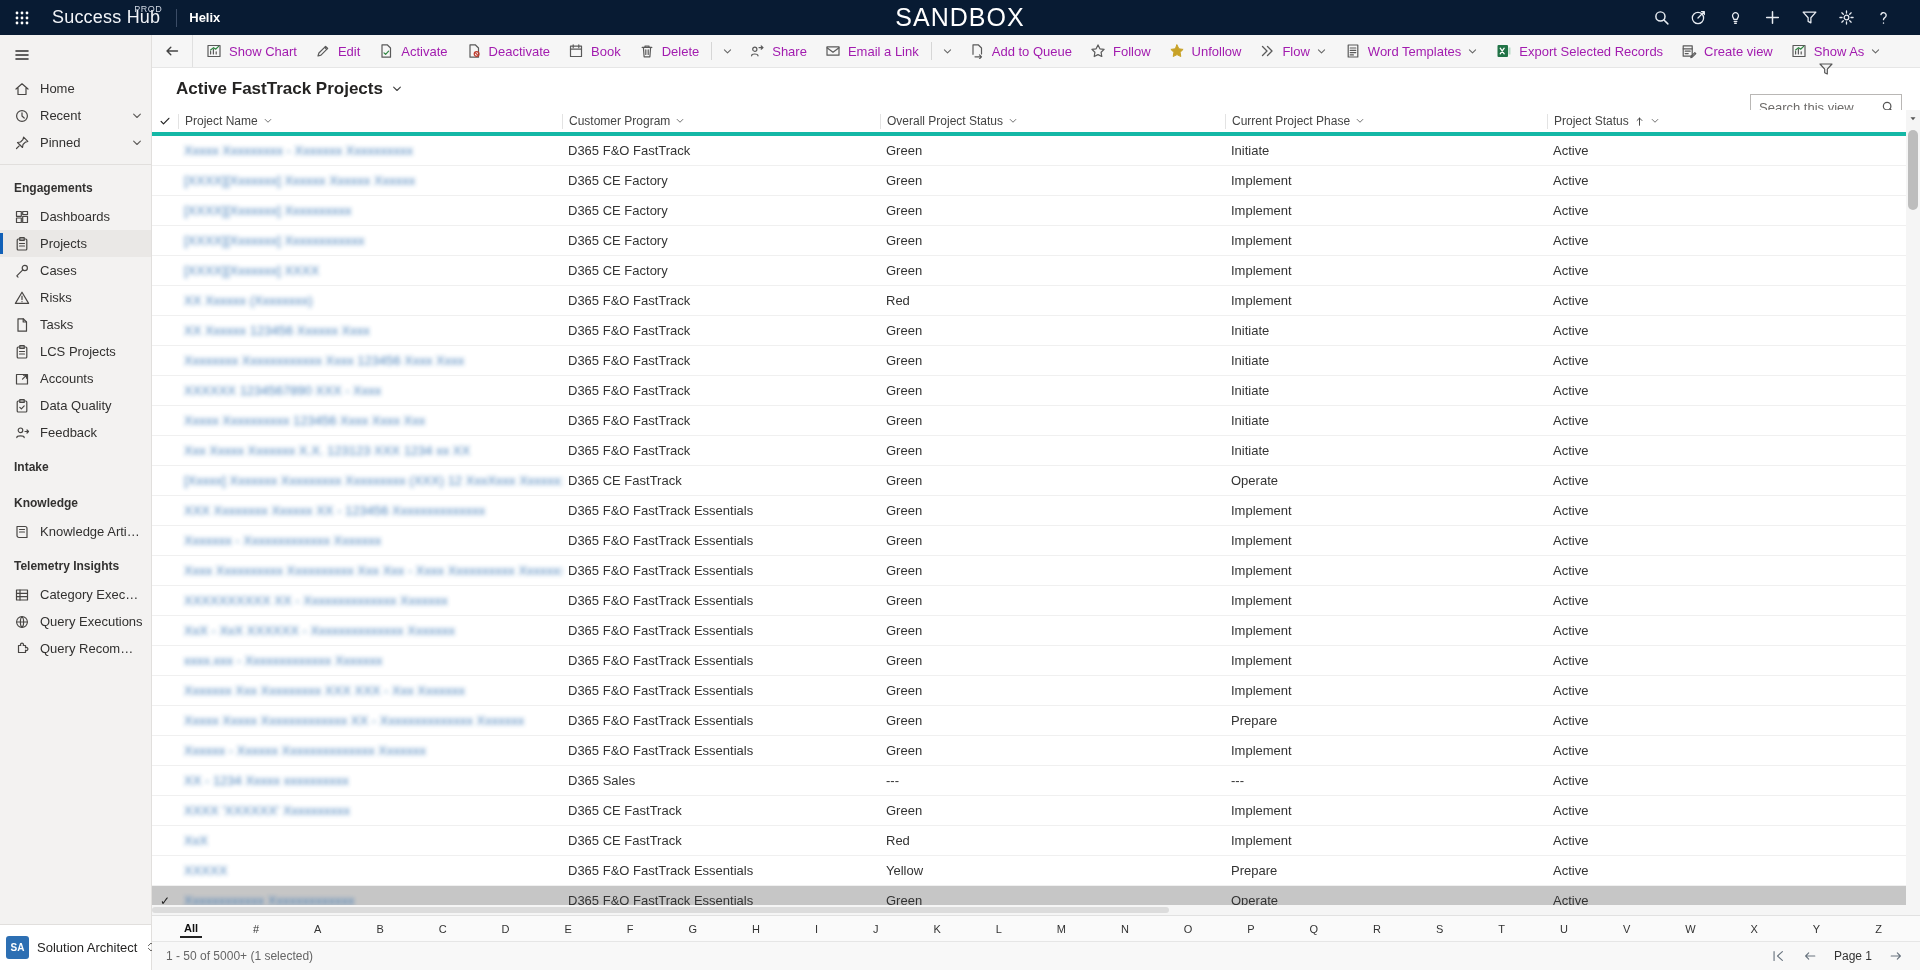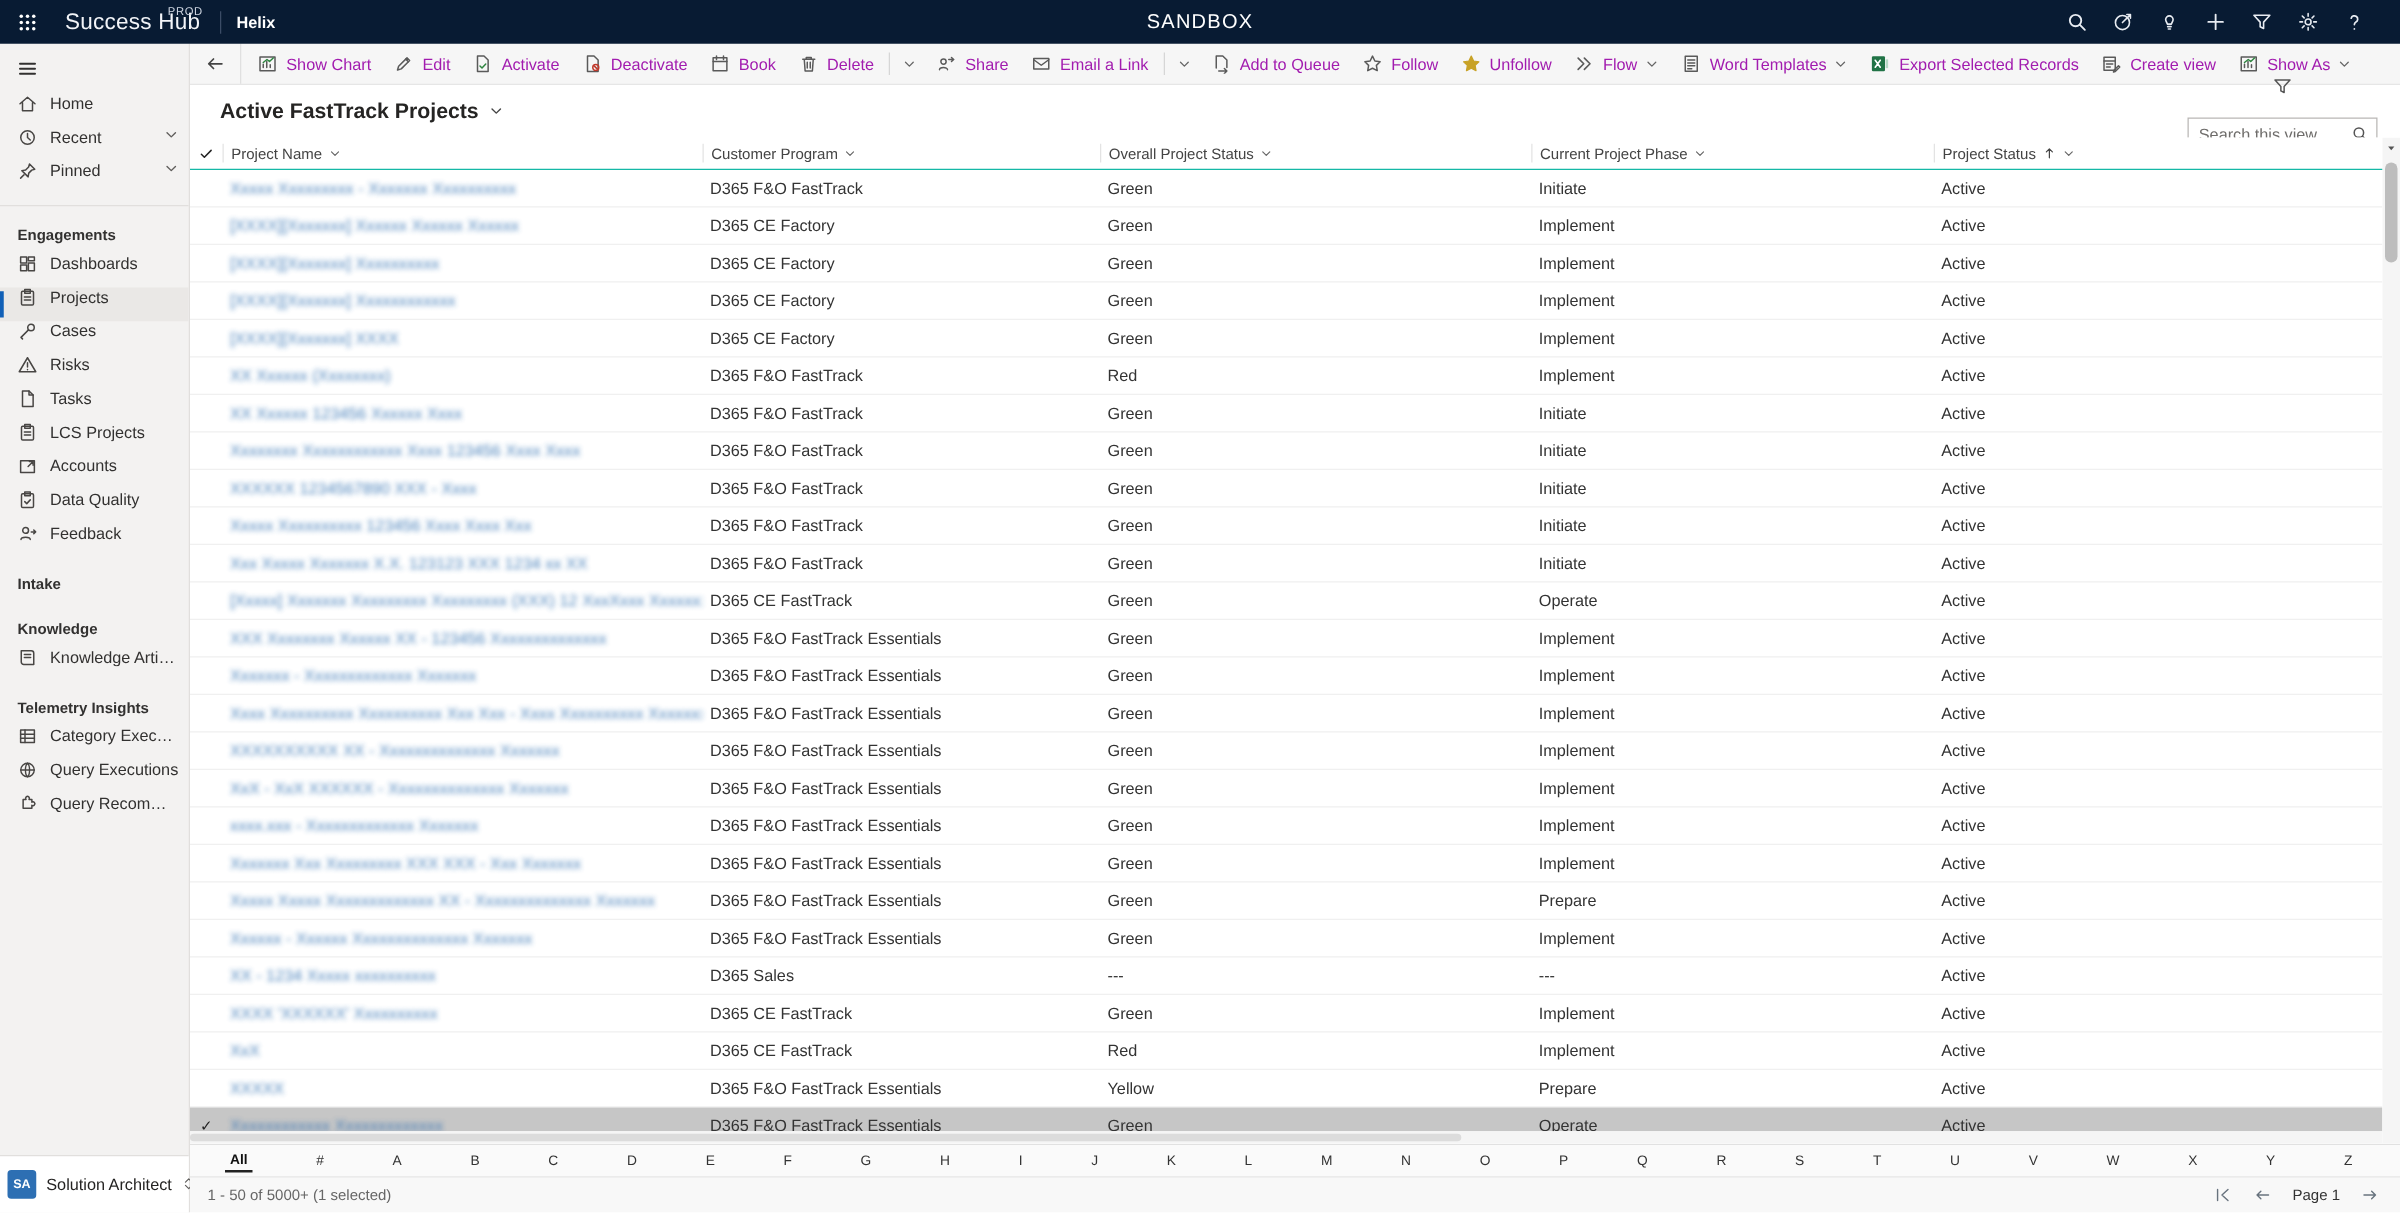--- a/index.html
+++ b/index.html
@@ -11,33 +11,33 @@
   svg { stroke-linecap:round; stroke-linejoin:round; }
 
   
   .topbar { height:35px; background:#081b33; color:#fff; display:flex; align-items:center; position:relative; }
   .waffle-btn { width:44px; height:35px; display:flex; align-items:center; justify-content:center; color:#fff; background:none; border:none; cursor:pointer; }
   .logo { display:flex; align-items:flex-end; position:relative; padding-right:14px; margin-left:8px; }
   .logo .app { font-size:18px; font-weight:400; letter-spacing:.2px; color:#f2f4f8; }
   .logo .env { position:absolute; top:-3px; right:12px; font-size:9px; color:#cfd6e2; letter-spacing:.5px; }
   .top-divider { width:1px; height:18px; background:#3b4c66; margin:0 12px 0 2px; }
   .region { font-size:13px; font-weight:700; color:#fff; }
-  .center-title { position:absolute; left:0; right:0; text-align:center; font-size:16px; font-weight:400; letter-spacing:1px; color:#fff; pointer-events:none; }
+  .center-title { position:absolute; left:0; right:0; text-align:center; font-size:25px; font-weight:400; letter-spacing:1px; color:#fff; pointer-events:none; }
   .top-icons { margin-left:auto; display:flex; align-items:center; padding-right:18px; position:relative; z-index:2; }
   .tbtn { width:37px; height:35px; display:flex; align-items:center; justify-content:center; background:none; border:none; color:#e8ecf2; cursor:pointer; }
   .tbtn .icon-slot { width:17px; height:17px; }
 
   
   .shell { display:flex; height:935px; }
 
   
   .side-col { width:152px; flex:none; display:flex; flex-direction:column; background:#f3f2f1; border-right:1px solid #e1dfdd; }
   .side-scroll { flex:1; overflow:hidden; }
   .hamburger { width:44px; height:40px; display:flex; align-items:center; justify-content:flex-start; padding-left:14px; background:none; border:none; color:#323130; cursor:pointer; }
-  .side-item { display:flex; align-items:flex-start; gap:10px; height:27px; padding:0 8px 0 14px; font-size:13px; color:#323130; cursor:pointer; position:relative; }
+  .side-item { display:flex; align-items:center; gap:10px; height:27px; padding:0 8px 0 14px; font-size:13px; color:#323130; cursor:pointer; position:relative; }
   .side-item .icon-slot { color:#484644; }
   .side-item .lbl { white-space:nowrap; overflow:hidden; text-overflow:ellipsis; flex:1; }
   .side-item .chev { display:none; color:#605e5c; width:12px; height:12px; }
   .side-item.f-chevron .chev { display:inline-flex; }
   .side-item.f-selected { background:#eae8e6; }
   .side-item.f-selected::before { content:""; position:absolute; left:0; top:3px; bottom:3px; width:3px; background:#1160b7; }
   .side-sep { height:1px; background:#e1dfdd; margin:8px 0 2px 0; }
   .side-group { font-size:12px; font-weight:700; color:#323130; padding:14px 8px 8px 14px; }
 
   
@@ -69,21 +69,21 @@
   .viewbar-right { margin-left:auto; display:flex; align-items:center; gap:14px;flex-direction:column; }
   .funnel-btn { background:none; border:none; color:#555; width:22px; height:22px; cursor:pointer; display:flex; align-items:center; justify-content:center; }
   .searchbox { width:152px; height:27px; border:1px solid #b9b7b5; background:#fff; display:flex; align-items:center; padding:0 6px 0 8px; }
   .searchbox input { border:none; outline:none; flex:1; font-size:13px; color:#323130; min-width:0; font-family:inherit; background:transparent; }
   .searchbox input::placeholder { color:#6e6c6a; }
   .searchbox .icon-slot { width:14px; height:14px; color:#555; }
 
   
   .grid { flex:1; position:relative; overflow:hidden; background:#fff; }
   .gcols { display:grid; grid-template-columns:26px 384px 318px 345px 322px auto; }
-  .ghead { height:26px; border-bottom:1px solid #14b8a6; align-items:center; font-size:12px; color:#444; position:relative; z-index:1; background:#fff; margin-right:14px; }
+  .ghead { height:26px; border-bottom:4px solid #14b8a6; align-items:center; font-size:12px; color:#444; position:relative; z-index:1; background:#fff; margin-right:14px; }
   .hcell { display:flex; align-items:center; gap:5px; height:15px; padding-left:6px; border-left:1px solid #e3e3e3; cursor:pointer; white-space:nowrap; }
   .hcell.first { border-left:none; justify-content:center; padding-left:0; color:#222; }
   .hcell .chev { width:10px; height:10px; color:#666; display:inline-flex; }
   .hcell .sort { width:11px; height:11px; color:#444; display:none; }
   .hcell.f-sorted .sort { display:inline-flex; }
   .hcell .icon-slot { width:12px; height:12px; }
   .rows { position:absolute; top:26px; left:0; right:14px; bottom:10px; overflow:hidden; }
   .row { height:30px; align-items:center; font-size:13px; color:#333; border-bottom:1px solid #f0f0f0; cursor:pointer; }
   .row > div { padding-left:6px; white-space:nowrap; overflow:hidden; }
   .row .cb { height:100%; display:flex; align-items:center; justify-content:center; padding-left:0; color:#222; font-size:12px; }

